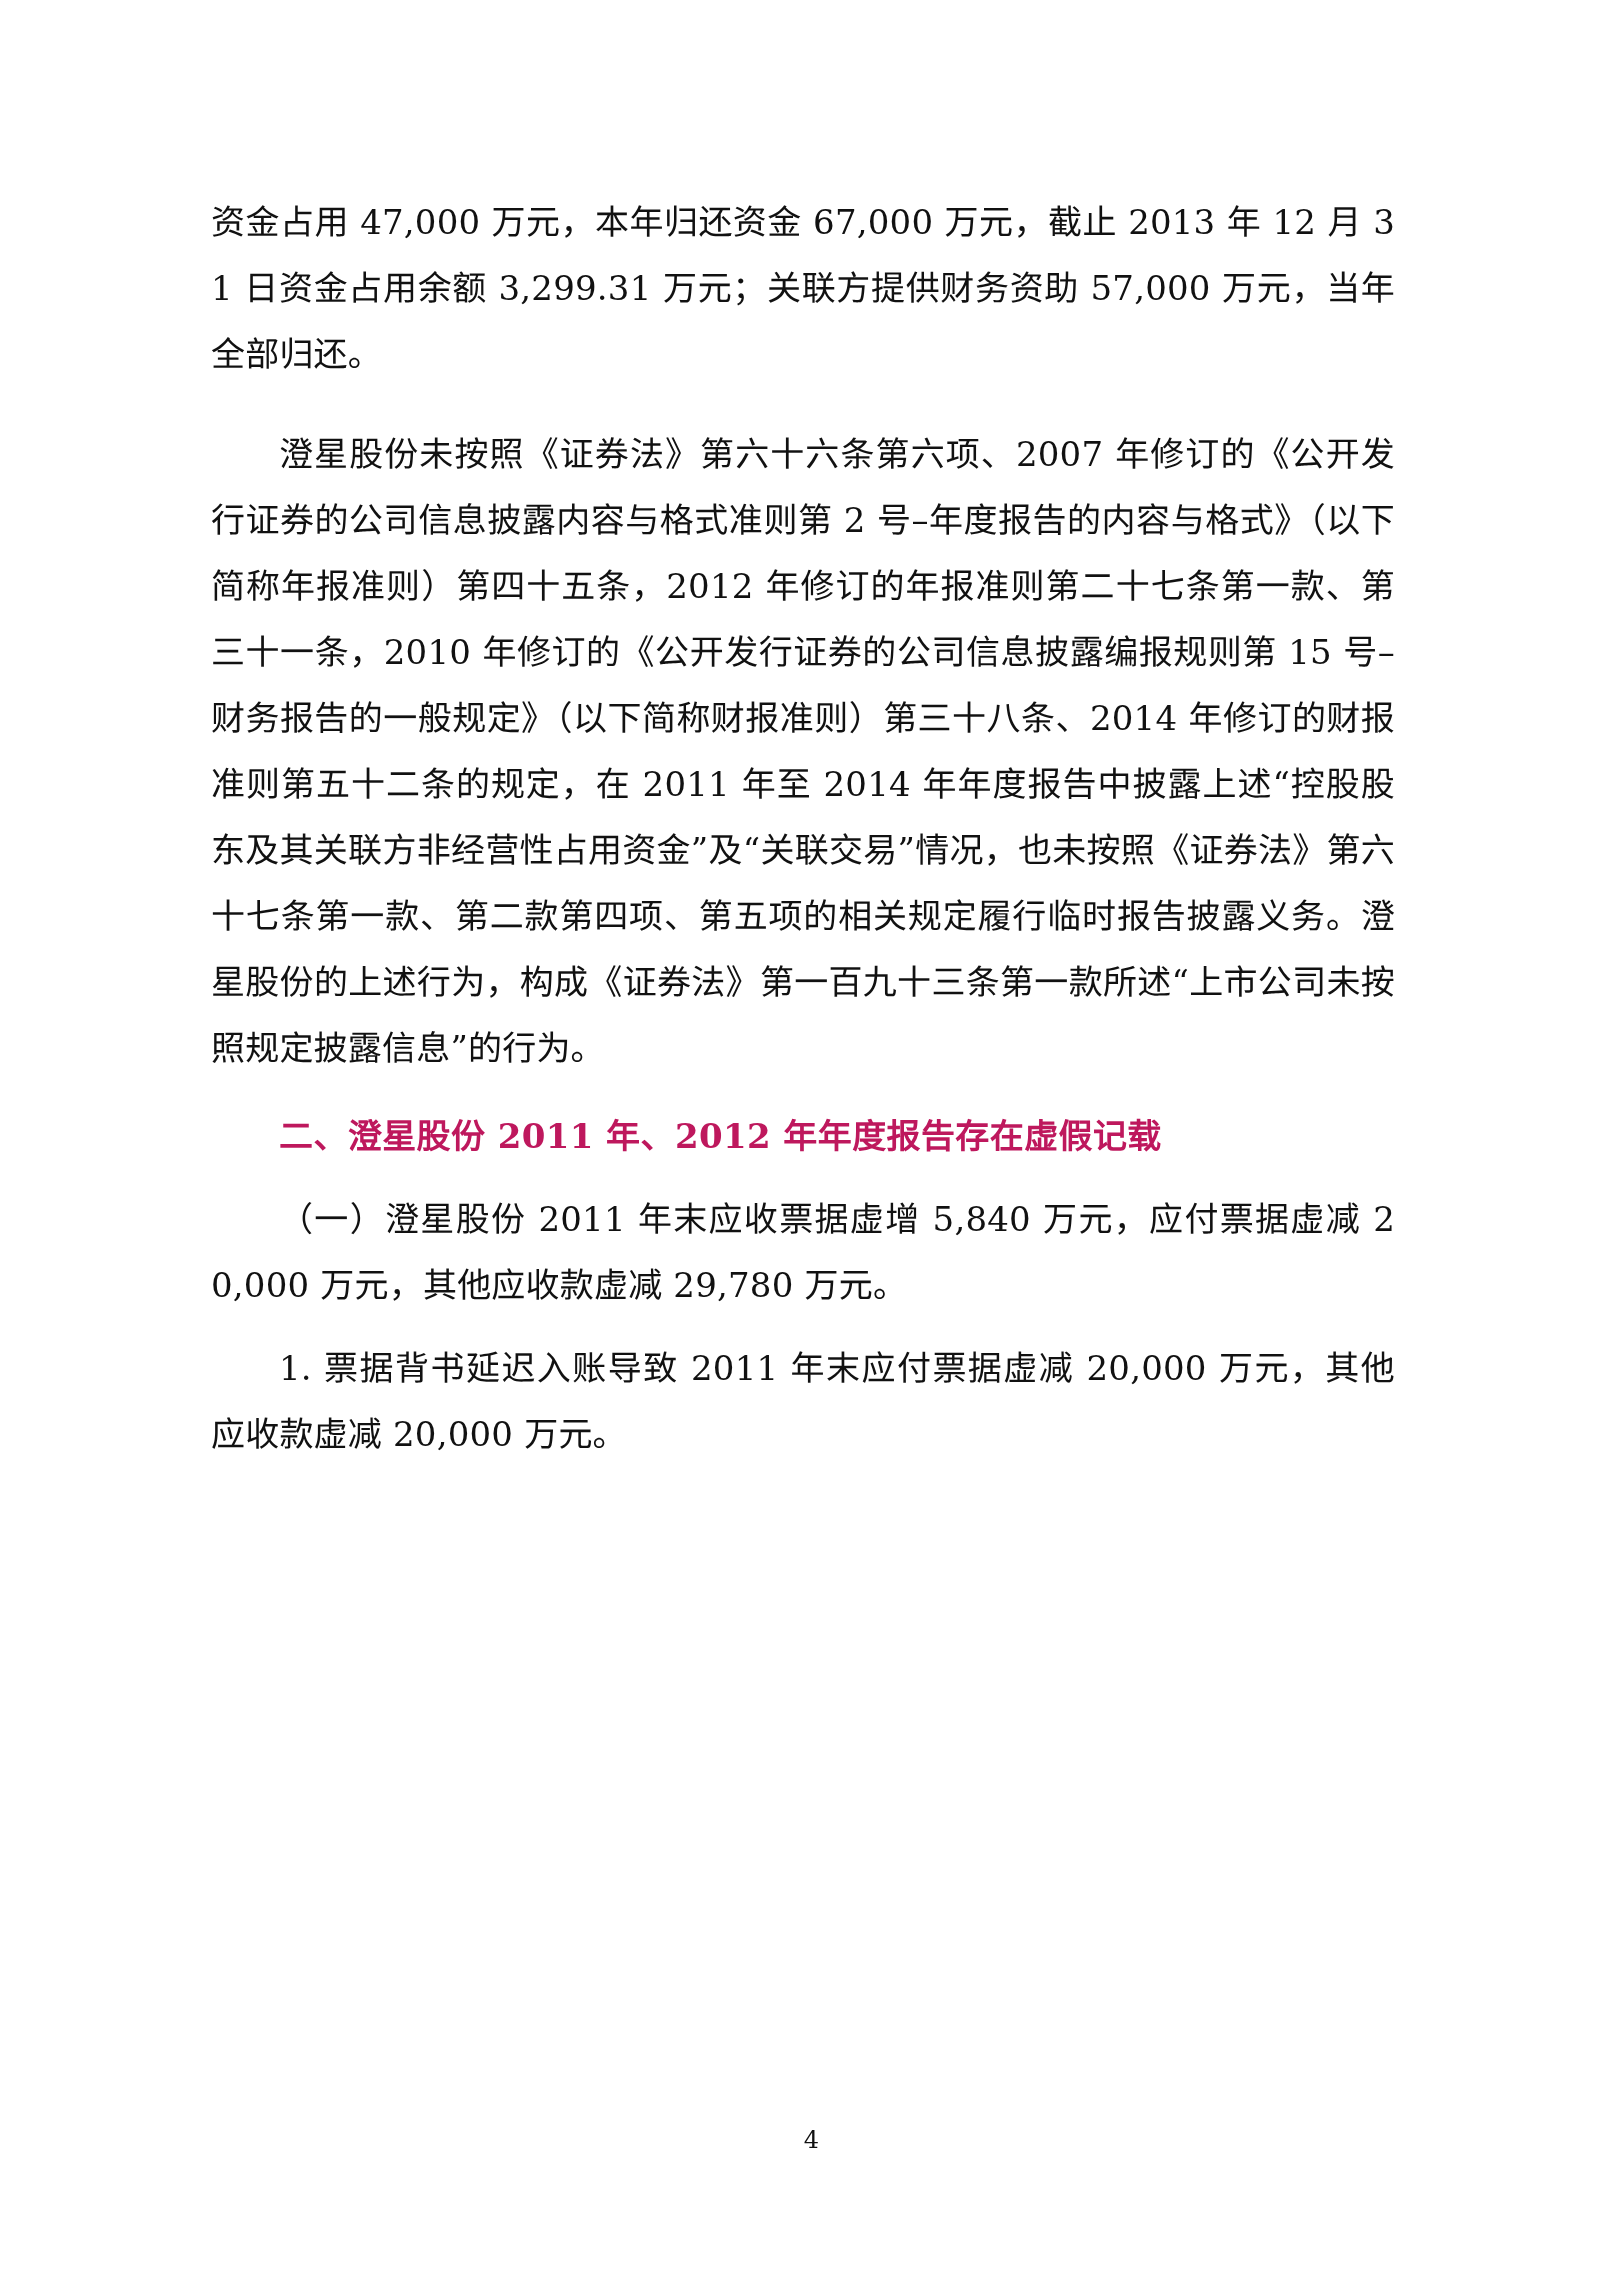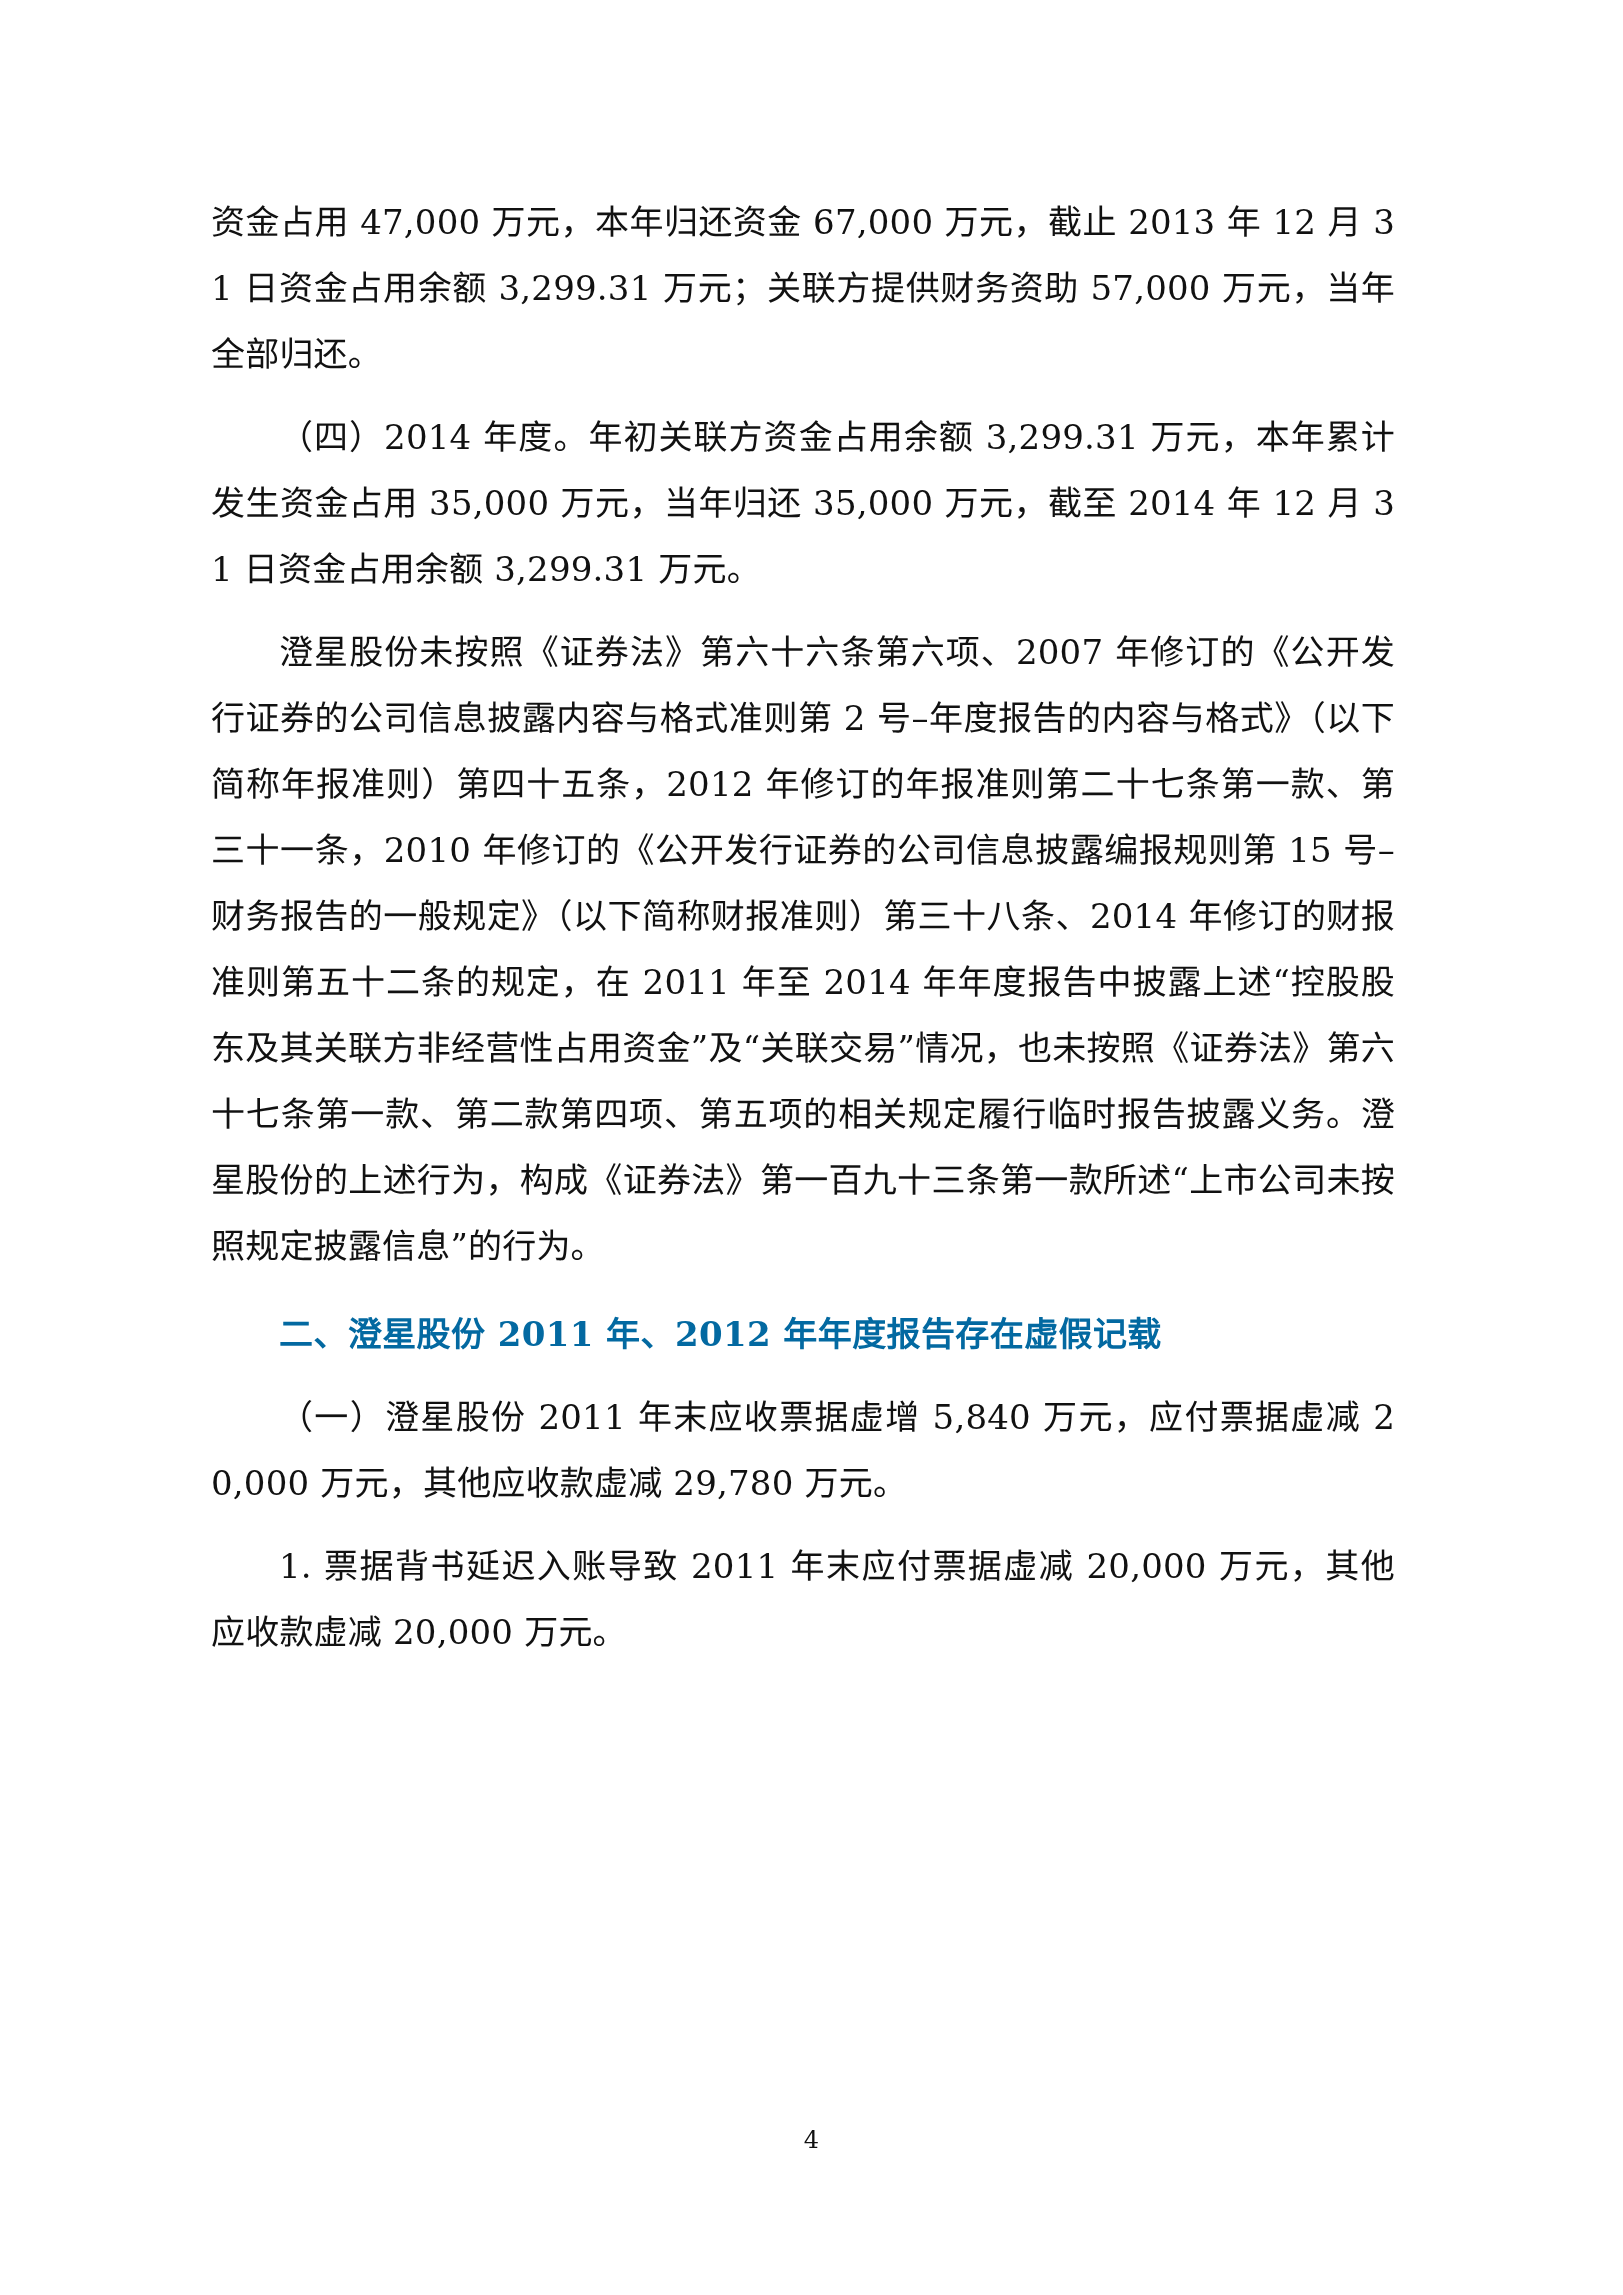--- a/index.html
+++ b/index.html
@@ -62,21 +62,21 @@
   .gap-sm { height: 17px; }
   .gap-md { height: 22px; }
 
   .heading {
     font-size: 34px;
     line-height: 66px;
     font-weight: bold;
     text-indent: 68px;
     margin: 0;
     letter-spacing: 0.4px;
-    color: #0369a1;
+    color: #be185d;
   }
 
   
   .folio {
     position: absolute;
     left: 0;
     top: 2118px;
     width: 1623px;
     text-align: center;
     font-size: 24px;
@@ -94,21 +94,20 @@
 <body>
 
 <div class="page">
 
   <div class="content">
 
     <p class="para noindent">资金占用 47,000 万元，本年归还资金 67,000 万元，截止 2013 年 12 月 31 日资金占用余额 3,299.31 万元；关联方提供财务资助 57,000 万元，当年全部归还。</p>
 
     <div class="gap-sm"></div>
 
-    <p class="para indent">（四）2014 年度。年初关联方资金占用余额 3,299.31 万元，本年累计发生资金占用 35,000 万元，当年归还 35,000 万元，截至 2014 年 12 月 31 日资金占用余额 3,299.31 万元。</p>
 
     <div class="gap-sm"></div>
 
     <p class="para indent">澄星股份未按照《证券法》第六十六条第六项、2007 年修订的《公开发行证券的公司信息披露内容与格式准则第 2 号–年度报告的内容与格式》（以下简称年报准则）第四十五条，2012 年修订的年报准则第二十七条第一款、第三十一条，2010 年修订的《公开发行证券的公司信息披露编报规则第 15 号–财务报告的一般规定》（以下简称财报准则）第三十八条、2014 年修订的财报准则第五十二条的规定，在 2011 年至 2014 年年度报告中披露上述“控股股东及其关联方非经营性占用资金”及“关联交易”情况，也未按照《证券法》第六十七条第一款、第二款第四项、第五项的相关规定履行临时报告披露义务。澄星股份的上述行为，构成《证券法》第一百九十三条第一款所述“上市公司未按照规定披露信息”的行为。</p>
 
     <div class="gap-md"></div>
 
     <h2 class="heading">二、澄星股份 2011 年、2012 年年度报告存在虚假记载</h2>
 
     <div class="gap-sm"></div>

